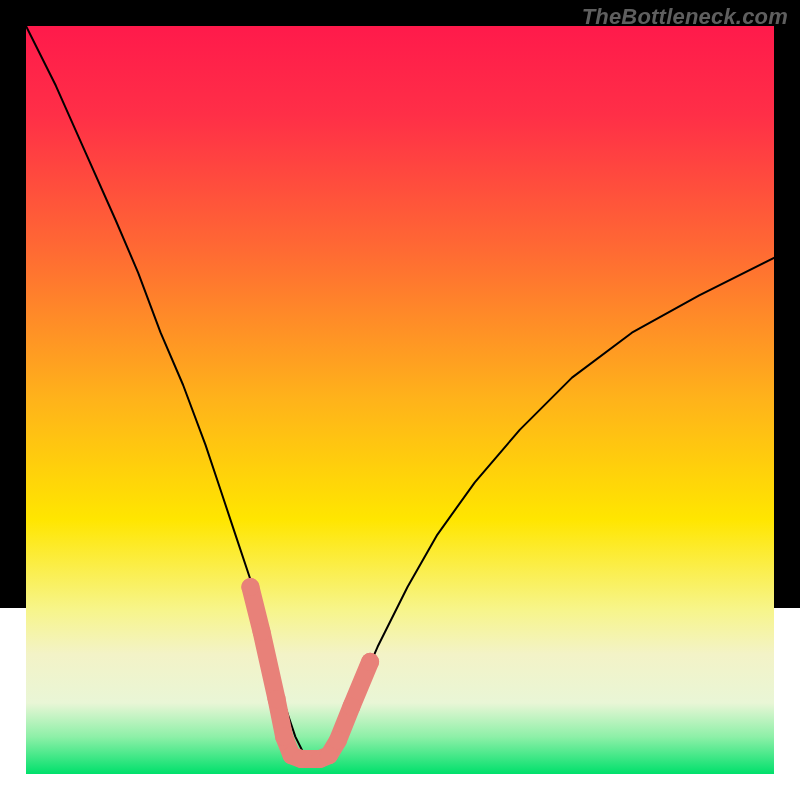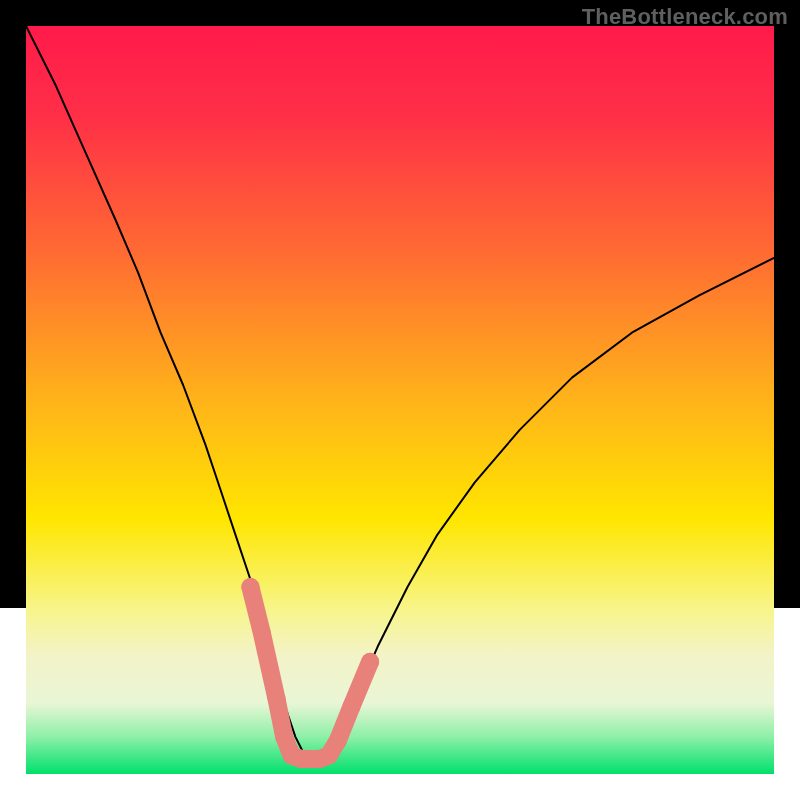--- a/index.html
+++ b/index.html
@@ -8,20 +8,21 @@
     width: 800px;
     height: 800px;
     overflow: hidden;
     font-family: Arial, Helvetica, sans-serif;
   }
   .frame {
     width: 800px;
     height: 608px;
     background: #000;
     position: relative;
+    font-style: italic;
   }
   .plot-area {
     position: absolute;
     left: 26px;
     top: 26px;
     width: 748px;
     height: 748px;
   }
   .watermark {
     position: absolute;

